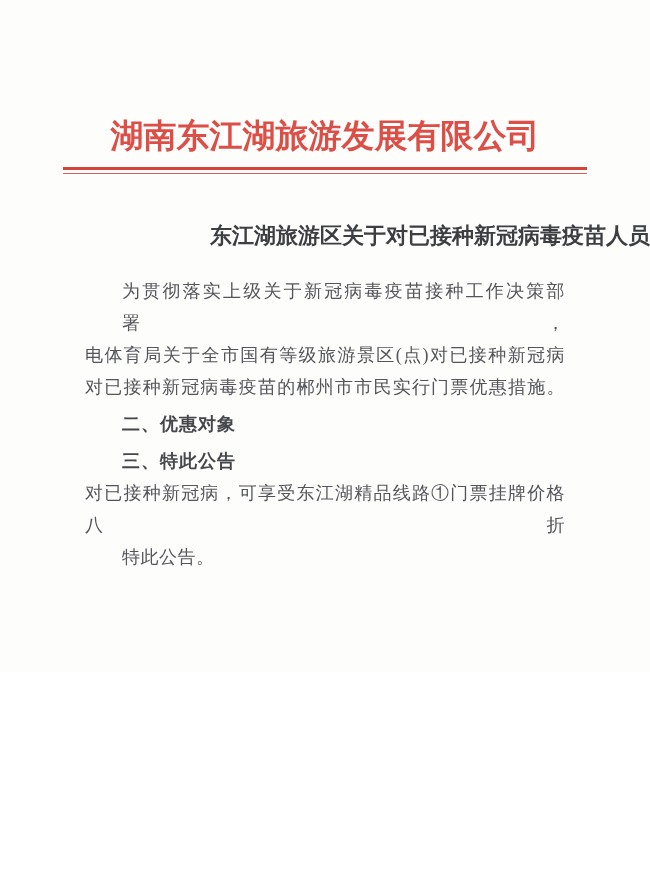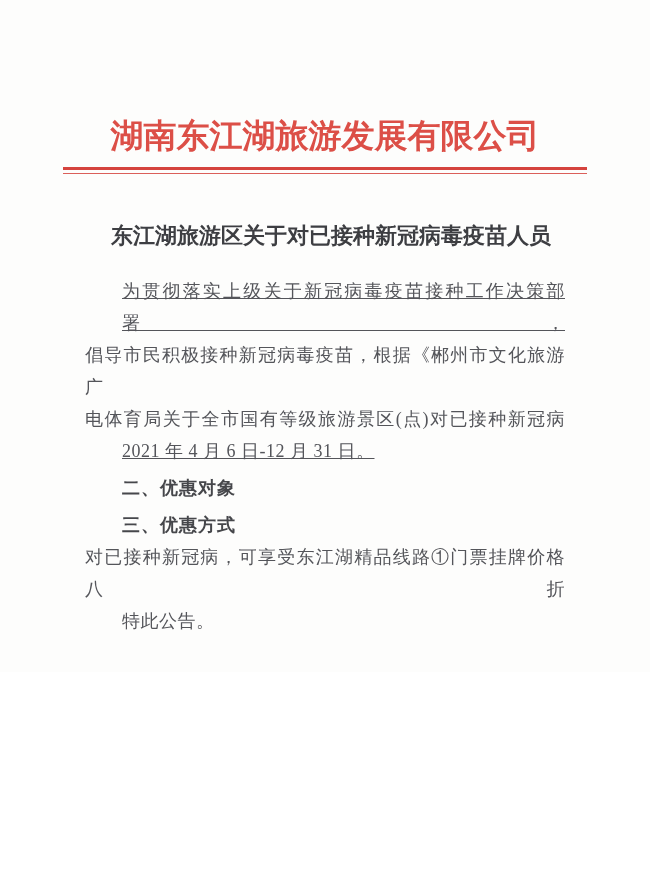--- a/index.html
+++ b/index.html
@@ -28,39 +28,39 @@
     line-height:40px;
     color:var(--accent-red);
     letter-spacing:0px;
   }
   .hrule{margin:11px 63px 0 63px;}
   .hrule .thick{height:3px;background:var(--rule-red);}
   .hrule .thin{height:1px;background:var(--rule-red);margin-top:3px;opacity:.85;}
   
   .doc-title{
     margin-top:45px;
-    text-align:center;
+    text-align:right;
     font-size:22px;
     font-weight:bold;
     line-height:34px;
     color:var(--title-text);
     padding-left:12px;
   }
   .doc-title .tline{display:block;}
   
   .body{
     margin:22px 85px 0 85px;
     width:480px;
     font-size:18px;
     line-height:32px;
     color:var(--body-text);
     letter-spacing:.5px;
   }
   .line{min-height:32px;}
-  .indent{padding-left:37px;text-decoration:underline;}
+  .indent{padding-left:37px;}
   .just{text-align:justify;text-align-last:justify;}
   .sec-heading{
     margin-top:5px;
     padding-left:37px;
     font-family:"Liberation Sans","DejaVu Sans",sans-serif;
     font-weight:bold;
     font-size:18px;
     color:var(--heading-text);
     letter-spacing:1px;
   }
@@ -90,28 +90,27 @@
     <div class="thick"></div>
     <div class="thin"></div>
   </div>
 
   <div class="doc-title">
     <span class="tline">东江湖旅游区关于对已接种新冠病毒疫苗人员</span>
   </div>
 
   <div class="body">
     <div class="line indent just">为贯彻落实上级关于新冠病毒疫苗接种工作决策部署，</div>
-    <div class="line just">倡导市民积极接种新冠病毒疫苗，根据《郴州市文化旅游广</div>
     <div class="line just">电体育局关于全市国有等级旅游景区(点)对已接种新冠病</div>
+    <div class="line just">对已接种新冠病毒疫苗的郴州市市民实行门票优惠措施。</div>
 
-    <div class="line indent">2021 年 4 月 6 日-12 月 31 日。</div>
 
     <div class="line sec-heading">二、优惠对象</div>
 
-    <div class="line sec-heading">三、优惠方式</div>
+    <div class="line sec-heading">三、特此公告</div>
     <div class="line just">对已接种新冠病，可享受东江湖精品线路①门票挂牌价格八折</div>
 
     <div class="line closing">特此公告。</div>
 
   </div>
 
   <svg class="seal" viewBox="0 0 136 136" xmlns="http://www.w3.org/2000/svg">
     <defs>
       <path id="sealArcTop" d="M 24.8 83.7 A 46 46 0 1 1 111.2 83.7" fill="none"></path>
       <path id="sealArcBottom" d="M 25.4 97.8 A 52 52 0 0 0 110.6 97.8" fill="none"></path>

